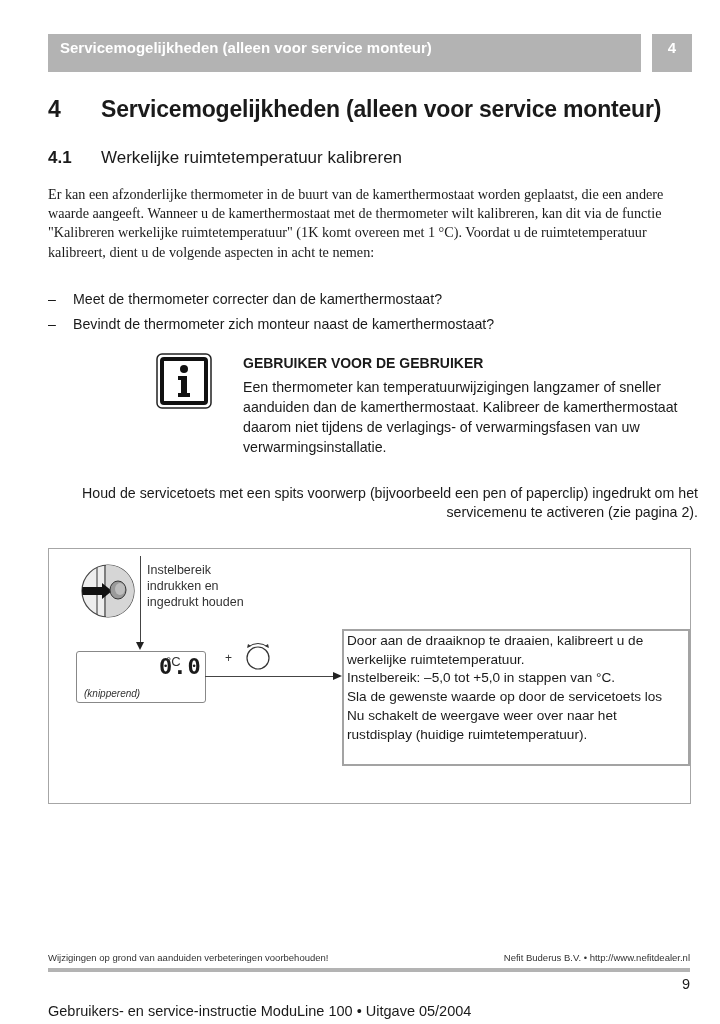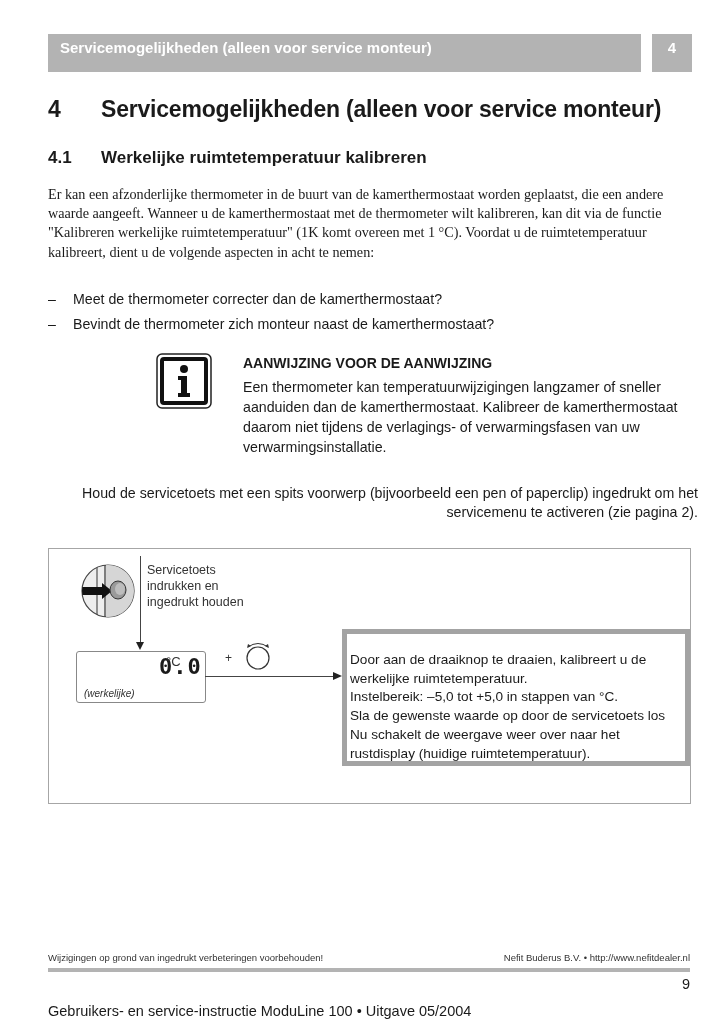--- a/index.html
+++ b/index.html
@@ -9,21 +9,21 @@
   }
   .abs { position:absolute; }
   .hdr-bar { left:48px; top:34px; width:593px; height:38px; background:#b3b3b3; }
   .hdr-title { left:60px; top:39px; font-size:15px; font-weight:bold; color:#ffffff; white-space:nowrap; }
   .hdr-num-box { left:652px; top:34px; width:40px; height:38px; background:#b3b3b3; }
   .hdr-num { left:652px; top:39px; width:40px; text-align:center; font-size:15px; font-weight:bold; color:#ffffff; }
 
   .h1-num { left:48px; top:96px; font-size:23px; font-weight:bold; }
   .h1-txt { left:101px; top:96px; font-size:23px; font-weight:bold; white-space:nowrap; letter-spacing:-0.2px; }
   .h2-num { left:48px; top:148px; font-size:17px; font-weight:bold; }
-  .h2-txt { left:101px; top:148px; font-size:17px; font-weight:bold; white-space:nowrap; }
+  .h2-txt { left:101px; top:148px; font-size:17px; font-weight:normal; white-space:nowrap; }
 
   .para { left:48px; width:650px; font-size:14.2px; line-height:19.2px; }
   .p1 { top:185px;font-family:Liberation Serif, serif; }
   .bullet { left:48px; font-size:14.2px; white-space:nowrap; }
   .bullet .dash { display:inline-block; width:25px; }
   .b1 { top:291px; }
   .b2 { top:316px; }
 
   .info-icon { left:156px; top:353px; width:56px; height:56px; }
   .note-title { left:243px; top:355px; font-size:14px; font-weight:bold; white-space:nowrap; }
@@ -37,21 +37,21 @@
   .varrow { left:136px; top:642px; width:0; height:0; border-left:4px solid transparent; border-right:4px solid transparent; border-top:8px solid #222; }
   .svc-label { left:147px; top:562px; font-size:12.5px; line-height:16px; color:#333; }
   .display { left:76px; top:651px; width:130px; height:52px; border:1px solid #888; border-radius:3px; box-sizing:border-box; }
   .disp-val { left:123px; top:654px; font-size:22px; font-family:"DejaVu Sans Mono", monospace; font-weight:bold; letter-spacing:1px;margin-left:36px; }
   .disp-unit { left:166px; top:654px; font-size:13px; color:#333; }
   .disp-note { left:84px; top:688px; font-size:10px; font-style:italic; color:#333; }
   .plus { left:225px; top:651px; font-size:12px; color:#333; }
   .knob { left:243px; top:639px; width:30px; height:32px; }
   .hline { left:205px; top:676px; width:130px; height:1px; background:#444; }
   .harrow { left:333px; top:672px; width:0; height:0; border-top:4px solid transparent; border-bottom:4px solid transparent; border-left:9px solid #222; }
-  .textbox { left:342px; top:629px; width:348px; height:137px; border:5px solid #a3a3a3; box-sizing:border-box; padding:17px 3px; font-size:13.6px; line-height:18.7px; }
+  .textbox { left:342px; top:629px; width:348px; height:137px; border:2px solid #a3a3a3; box-sizing:border-box; padding:1px 3px; font-size:13.6px; line-height:18.7px; }
 
   .foot-left { left:48px; top:952px; font-size:9.5px; color:#333; white-space:nowrap; }
   .foot-right { right:30px; top:952px; font-size:9.5px; color:#333; white-space:nowrap; }
   .foot-rule { left:48px; top:968px; width:642px; height:4px; background:#b3b3b3; }
   .foot-doc { left:48px; top:976px; font-size:14.5px; white-space:nowrap;margin-top:27px; }
   .foot-page { right:30px; top:976px; font-size:14.5px; }
 </style>
 </head>
 <body>
 
@@ -73,21 +73,21 @@
 <div class="abs bullet b2">
   <span class="dash">–</span><span>Bevindt de thermometer zich monteur naast de kamerthermostaat?</span>
 </div>
 
 <svg class="abs info-icon" viewBox="0 0 56 56">
   <rect x="1" y="1" width="54" height="54" rx="5" fill="#fff" stroke="#222" stroke-width="1.5"></rect>
   <rect x="6" y="6" width="44" height="44" rx="2" fill="#fff" stroke="#111" stroke-width="4"></rect>
   <circle cx="28" cy="16" r="4" fill="#111"></circle>
   <path d="M22 23 H31 V40 H34 V44 H22 V40 H25 V27 H22 Z" fill="#111"></path>
 </svg>
-<div class="abs note-title">AANWIJZING VOOR DE AANWIJZING</div>
+<div class="abs note-title">GEBRUIKER VOOR DE GEBRUIKER</div>
 <div class="abs note-body">Een thermometer kan temperatuurwijzigingen langzamer of sneller aanduiden dan de kamerthermostaat. Kalibreer de kamerthermostaat daarom niet tijdens de verlagings- of verwarmingsfasen van uw verwarmingsinstallatie.</div>
 
 <div class="abs para p2">Houd de servicetoets met een spits voorwerp (bijvoorbeeld een pen of paperclip) ingedrukt om het servicemenu te activeren (zie pagina 2).</div>
 
 <div class="abs diagram"></div>
 <svg class="abs press-icon" viewBox="0 0 56 56">
   <defs>
       <clipPath id="c">
         <circle cx="28" cy="28" r="26"></circle>
       </clipPath>
@@ -98,29 +98,29 @@
     <line x1="17" y1="0" x2="17" y2="56" stroke="#333" stroke-width="1"></line>
     <line x1="25" y1="0" x2="25" y2="56" stroke="#333" stroke-width="1.2"></line>
     <path d="M0 24 L22 24 L22 20 L32 28 L22 36 L22 32 L0 32 Z" fill="#111"></path>
     <ellipse cx="38" cy="27" rx="8" ry="9" fill="#9a9a9a" stroke="#333" stroke-width="1"></ellipse>
     <ellipse cx="40" cy="26" rx="5" ry="6" fill="#bdbdbd"></ellipse>
   </g>
 </svg>
 <div class="abs vline"></div>
 <div class="abs varrow"></div>
 <div class="abs svc-label">
-  <div>Servicetoets</div>
+  <div>Instelbereik</div>
   <div>indrukken en</div>
   <div>ingedrukt houden</div>
 </div>
 
 <div class="abs display"></div>
 <div class="abs disp-val">0.0</div>
 <div class="abs disp-unit">°C</div>
-<div class="abs disp-note">(werkelijke)</div>
+<div class="abs disp-note">(knipperend)</div>
 
 <div class="abs plus">+</div>
 <svg class="abs knob" viewBox="0 0 30 32">
   <circle cx="15" cy="19" r="11" fill="#fff" stroke="#333" stroke-width="1.2"></circle>
   <path d="M5 8 Q15 1 25 8" fill="none" stroke="#333" stroke-width="1"></path>
   <path d="M4 9 L5 5 L8 7 Z" fill="#333"></path>
   <path d="M26 9 L25 5 L22 7 Z" fill="#333"></path>
 </svg>
 
 <div class="abs hline"></div>
@@ -128,17 +128,17 @@
 
 <div class="abs textbox">
   <div>Door aan de draaiknop te draaien, kalibreert u de</div>
   <div>werkelijke ruimtetemperatuur.</div>
   <div>Instelbereik: –5,0 tot +5,0 in stappen van °C.</div>
   <div>Sla de gewenste waarde op door de servicetoets los</div>
   <div>Nu schakelt de weergave weer over naar het</div>
   <div>rustdisplay (huidige ruimtetemperatuur).</div>
 </div>
 
-<div class="abs foot-left">Wijzigingen op grond van ingedrukt verbeteringen voorbehouden!</div>
+<div class="abs foot-left">Wijzigingen op grond van aanduiden verbeteringen voorbehouden!</div>
 <div class="abs foot-right">Nefit Buderus B.V. • http://www.nefitdealer.nl</div>
 <div class="abs foot-rule"></div>
 <div class="abs foot-doc">Gebruikers- en service-instructie ModuLine 100 • Uitgave 05/2004</div>
 <div class="abs foot-page">9</div>
 
 </body></html>

